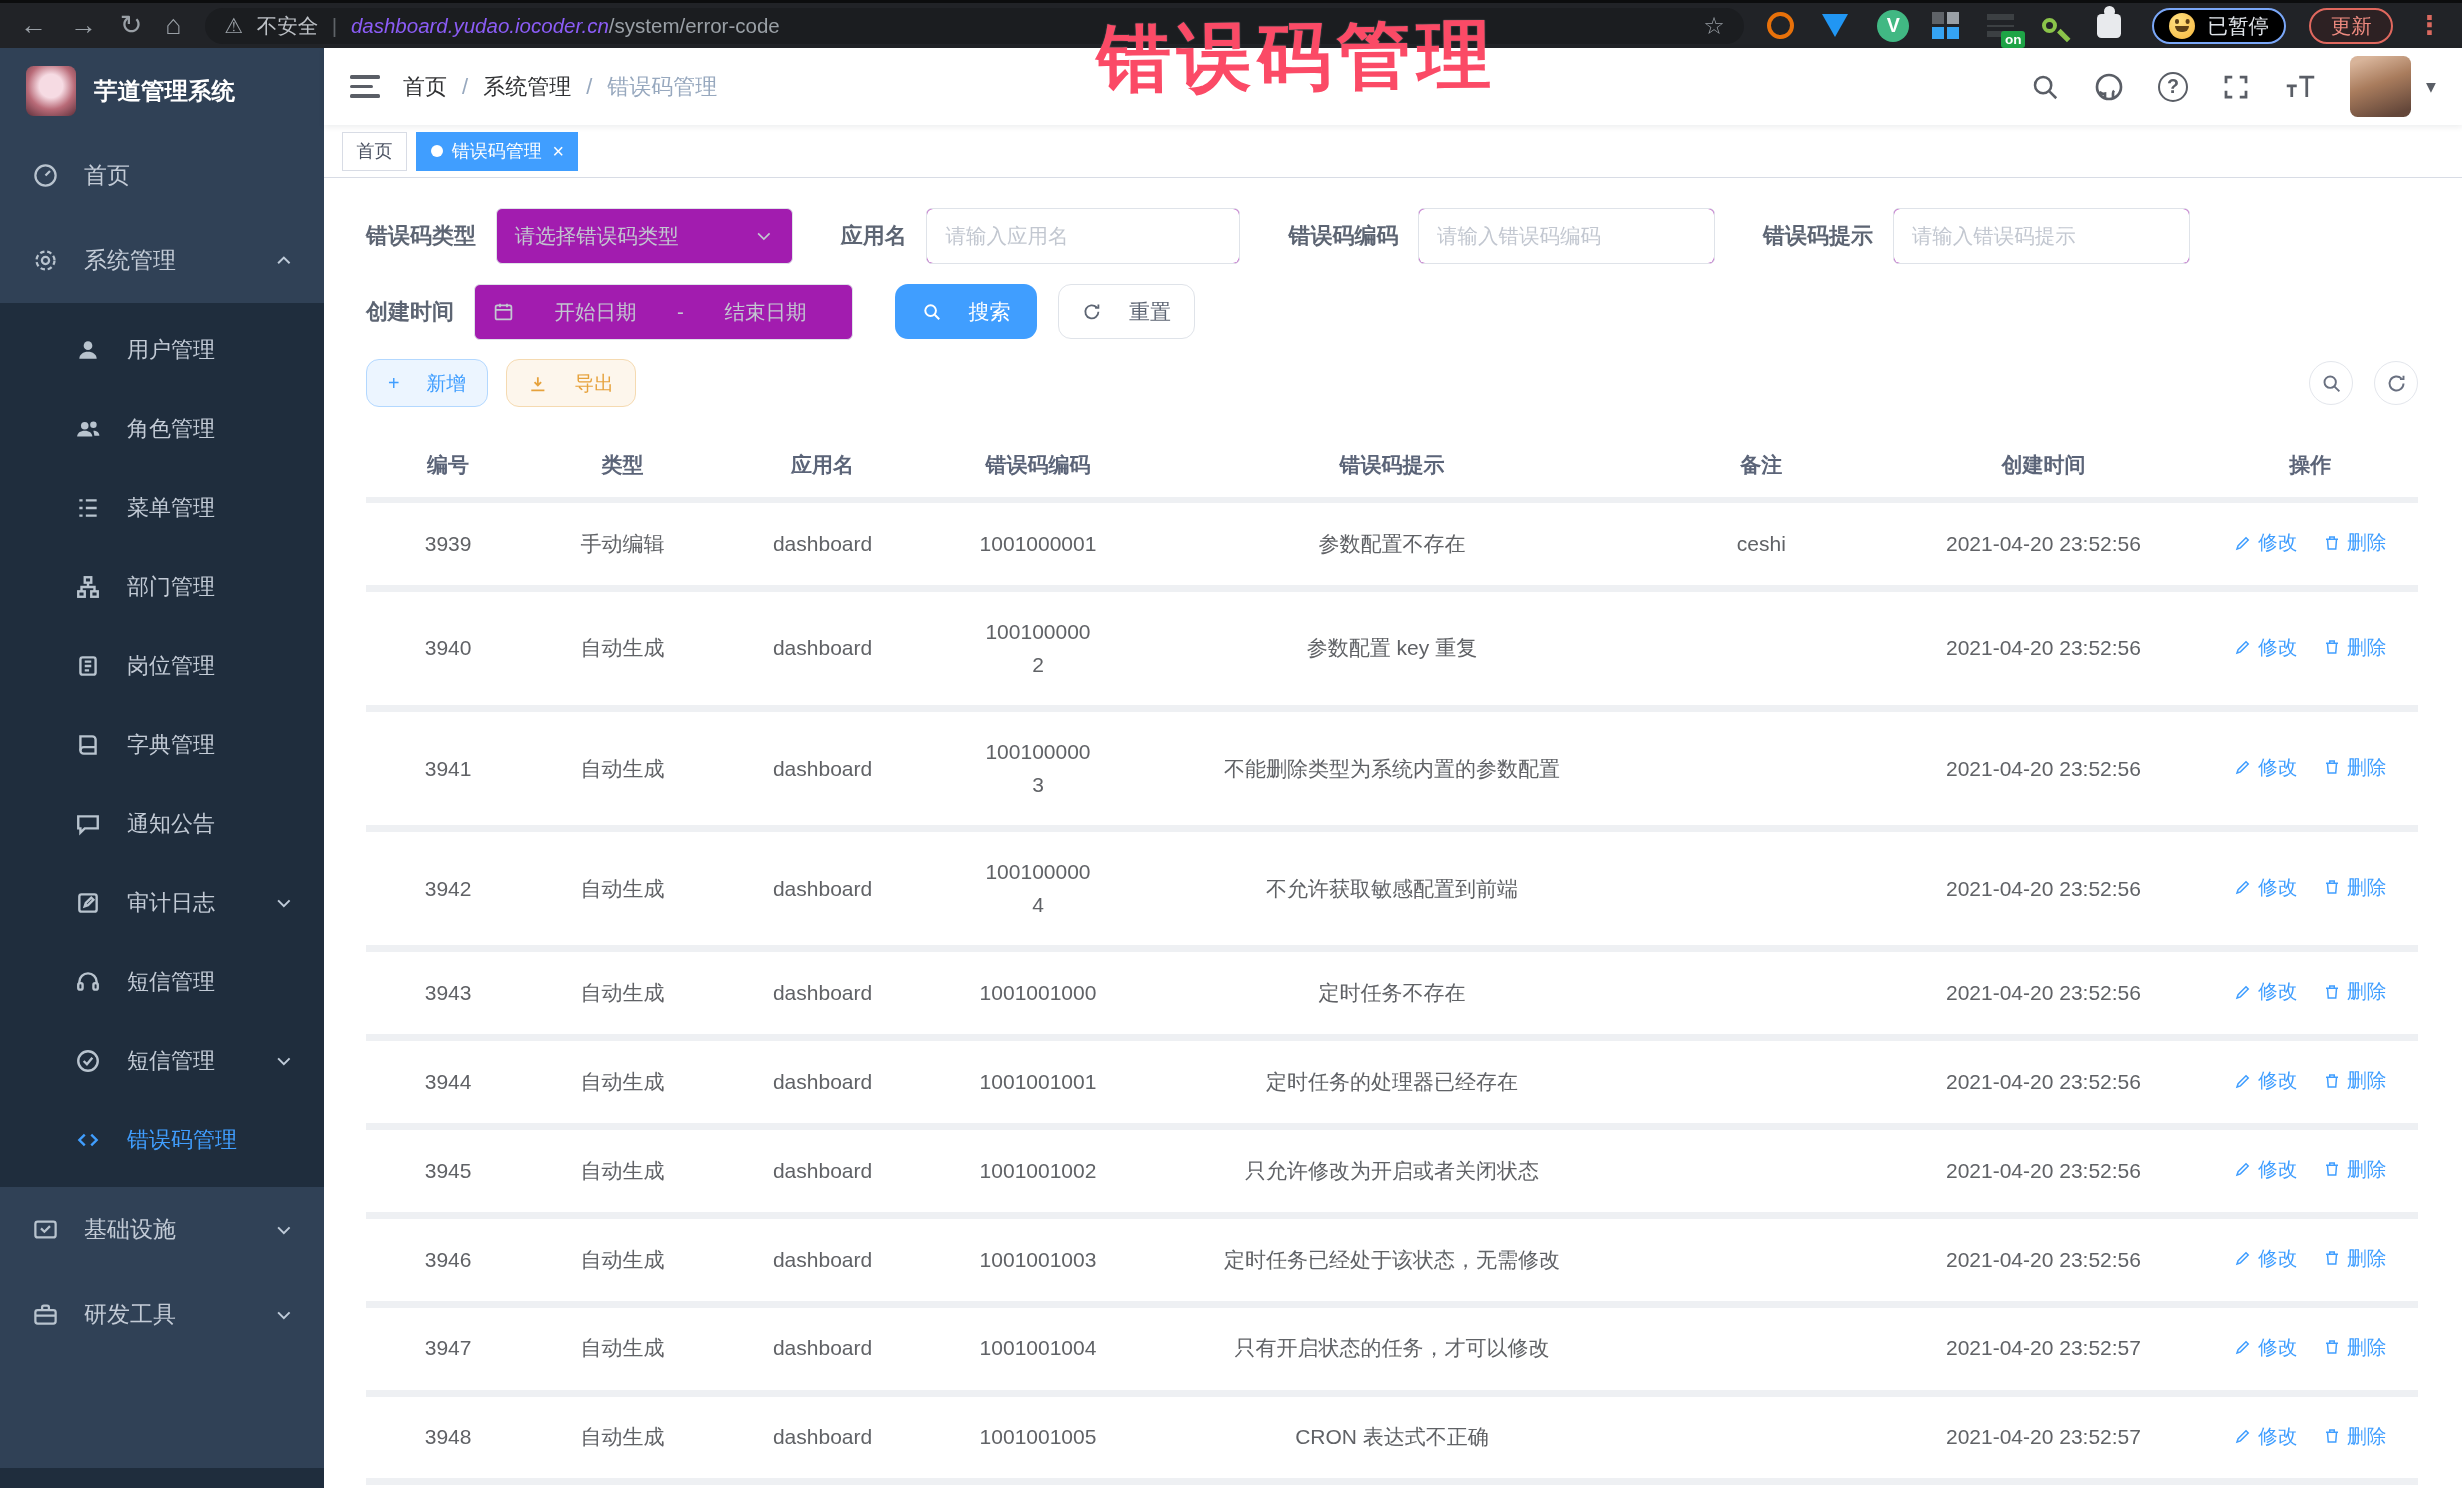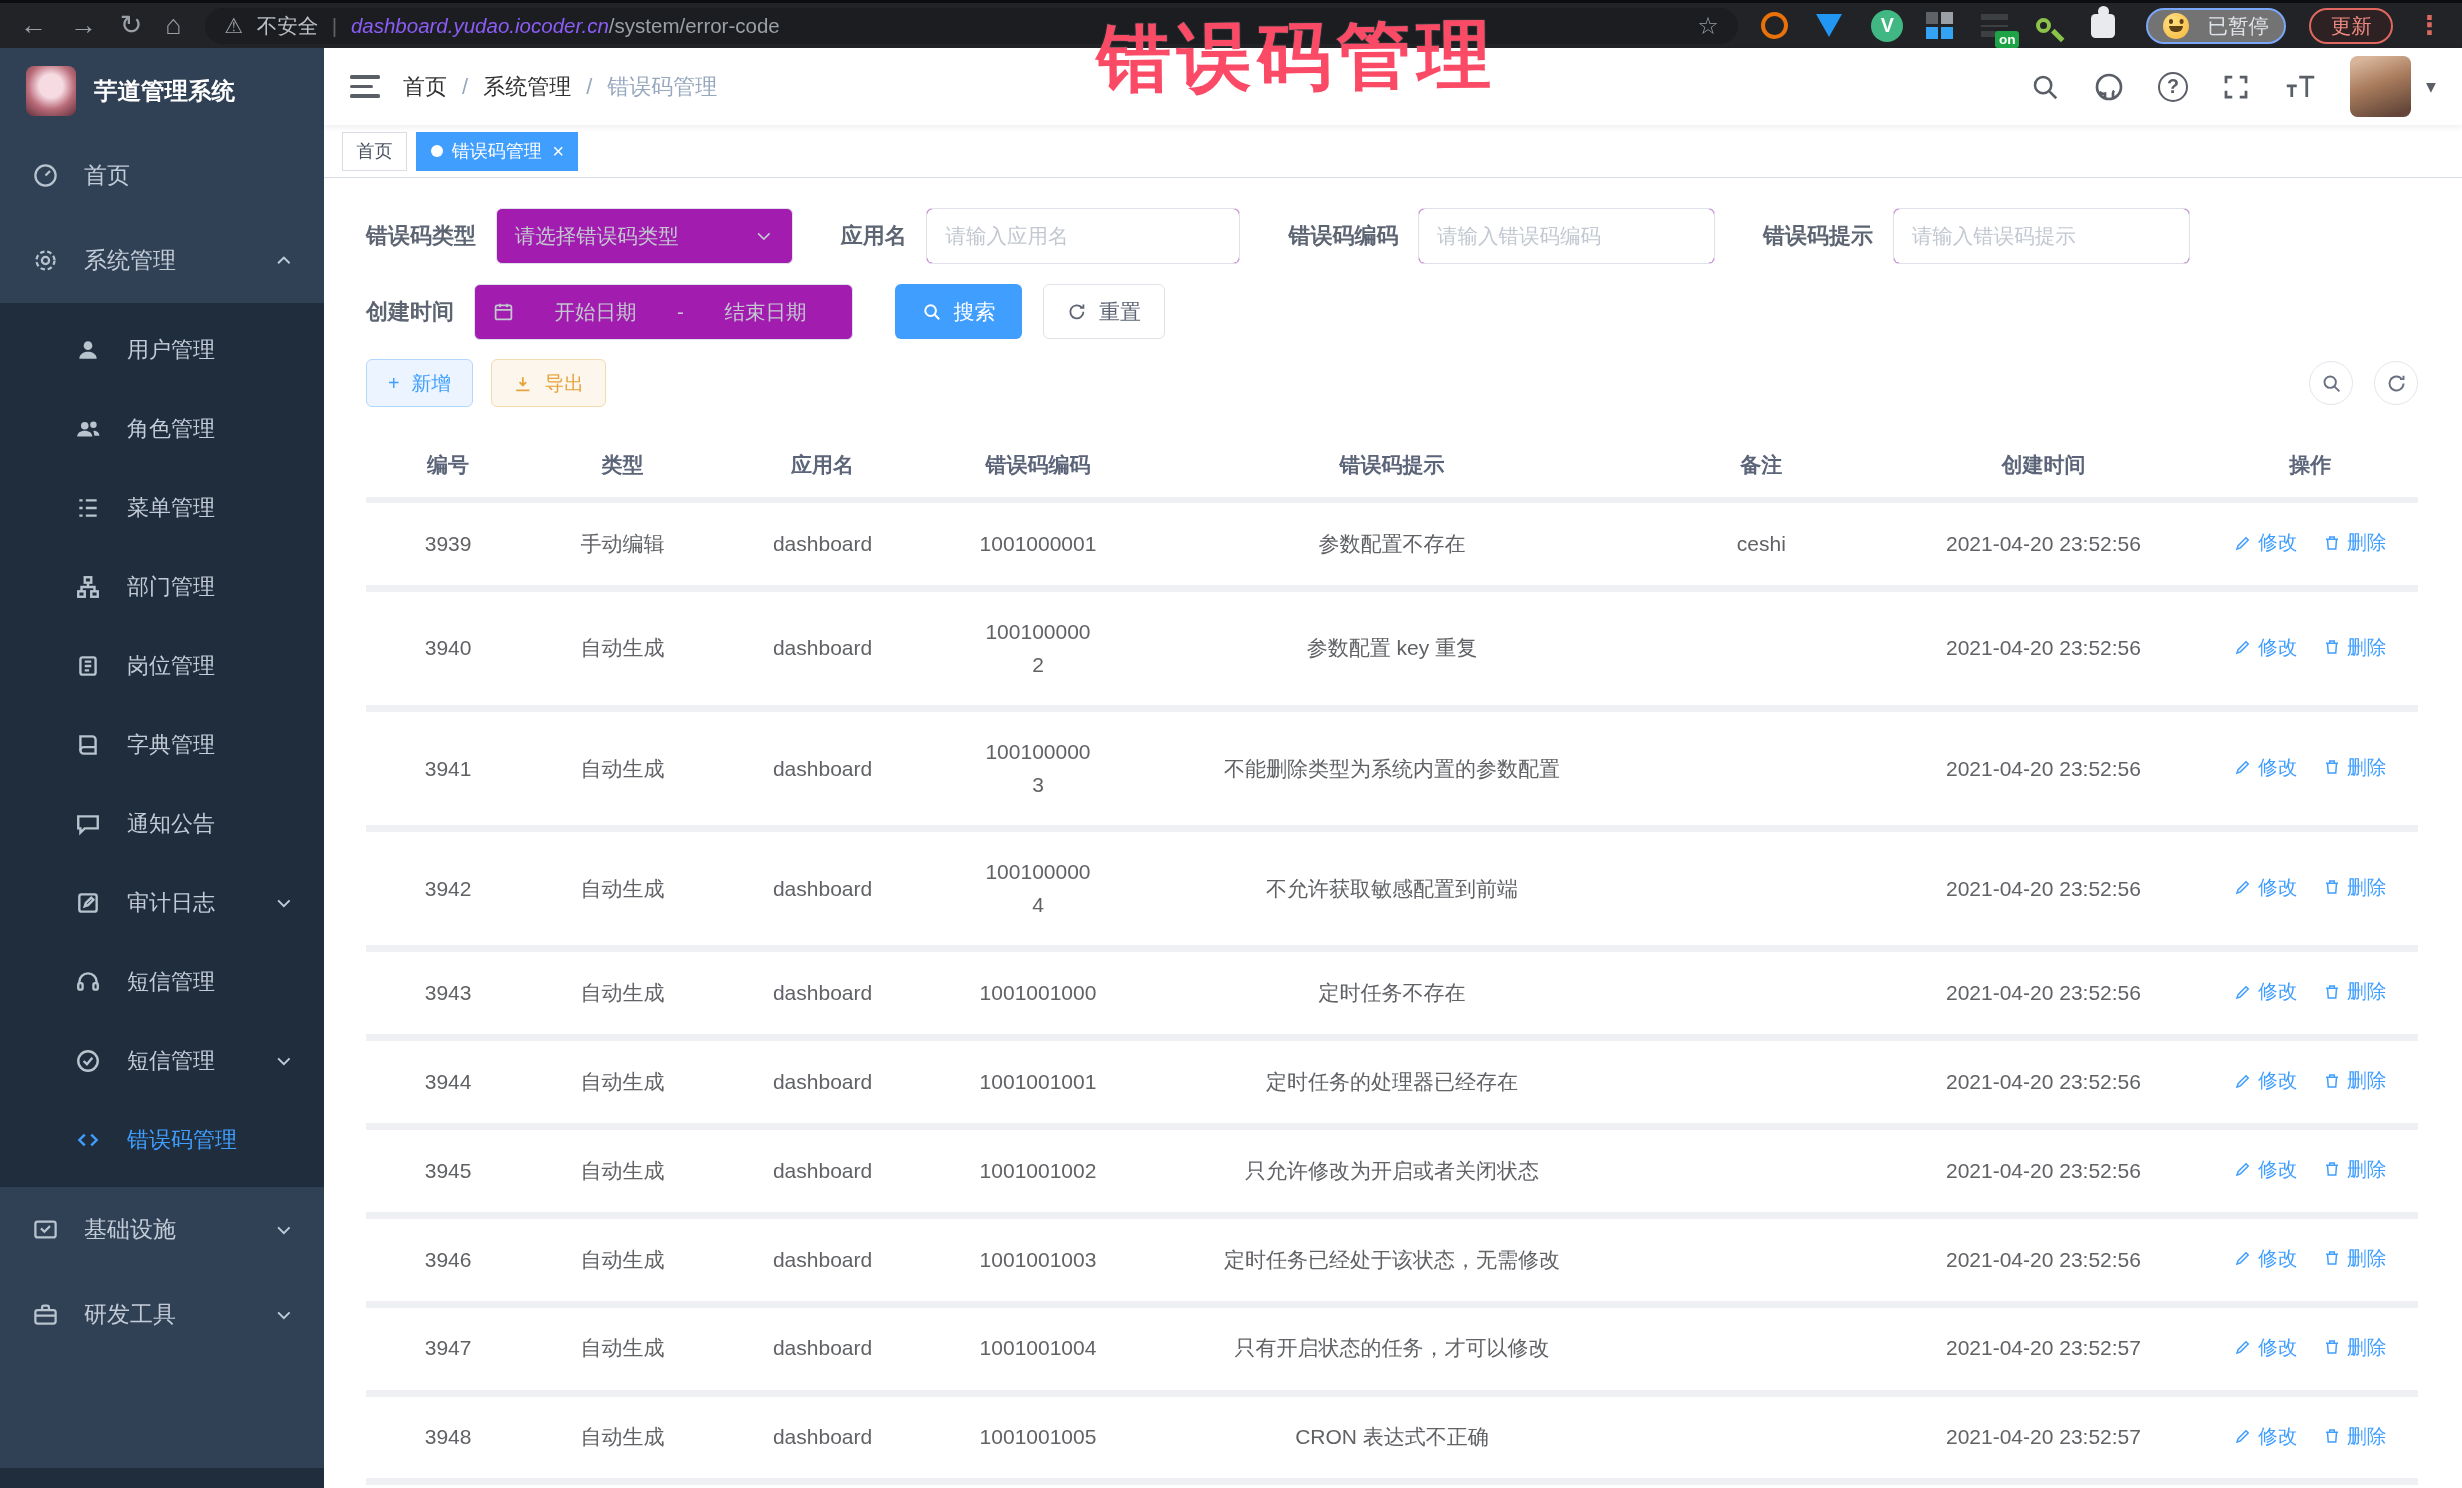--- a/index.html
+++ b/index.html
@@ -29,22 +29,22 @@
     linear-gradient(90deg,#35a3f3 12px,transparent 12px) 0 15px/27px 12px no-repeat,
     linear-gradient(90deg,transparent 15px,#9aa0a6 15px) 0 0/27px 12px no-repeat,
     linear-gradient(90deg,transparent 15px,#35a3f3 15px) 0 15px/27px 12px no-repeat; }
   .ext-list { width:27px; height:23px; border-top:6px solid #3c4043; border-bottom:6px solid #3c4043; background:#3c4043; background-clip:content-box; padding:4.5px 0; }
   .on-badge { position:absolute; right:-6px; bottom:-6px; background:#1ea446; color:#fff;
     font-size:13.6px; padding:0.8px 3.8px; border-radius:3px; font-weight:bold; }
   .ext-key { width:15px; height:15px; border:4.5px solid #8bc34a; border-radius:50%; position:relative; }
   .ext-key::after { content:""; position:absolute; left:10.6px; top:10.6px; width:13.6px; height:4.5px; background:#8bc34a; transform:rotate(45deg); }
   .ext-puzzle { width:24px; height:24px; background:#e8eaed; border-radius:4.5px; position:relative; }
   .ext-puzzle::after { content:""; position:absolute; top:-7.6px; left:6.8px; width:10.6px; height:10.6px; background:#e8eaed; border-radius:50%; }
-  .paused-pill { height:36px; border:2.3px solid #7aa7f8; border-radius:19.7px; background:#737373;
-    display:flex; align-items:center; gap:18px; padding:0 15px; }
+  .paused-pill { height:36px; border:2.3px solid #7aa7f8; border-radius:19.7px; background:#000000;
+    display:flex; align-items:center; gap:12px; padding:0 15px; }
   .emoji-face { width:26px; height:26px; border-radius:50%; background:radial-gradient(circle at 35% 30%,#ffe082,#f6b73c); position:relative; }
   .emoji-face::before { content:""; position:absolute; top:6.8px; left:5.3px; width:4.5px; height:4.5px; border-radius:50%; background:#5d4016; box-shadow:10.6px 0 0 #5d4016; }
   .emoji-face::after { content:""; position:absolute; left:6px; top:13px; width:13.6px; height:6.8px; border-radius:0 0 13.6px 13.6px; background:#5d4016; }
   .paused-text { color:#dfe3e8; font-size:20.5px; }
   .update-pill { height:36px; border:2.3px solid #e0685e; border-radius:19.7px; background:#2d2123;
     display:flex; align-items:center; padding:0 19.7px; color:#ef8b80; font-size:20.5px; }
   .kebab { color:#d9695f; font-size:26px; font-weight:bold; }
 
   
   .watermark { position:absolute; left:1097px; top:7.6px; z-index:50; color:#fb4a66;
@@ -104,22 +104,22 @@
   .f-box { height:56px; border:1.5px solid #dfe3e9; border-radius:6px; background:#a21caf;
     display:flex; align-items:center; padding:0 18px; color:#c2c7d0; font-size:20.5px; }
   .f-select { width:297px; justify-content:space-between; cursor:pointer; }
   .f-input { border:none; outline:none; width:100%; height:100%; font-size:20.5px; color:#606266; font-family:inherit; }
   .f-input::placeholder { color:#c2c7d0; }
   .f-box.inp { padding:0; }
   .f-box.inp input { padding:0 18px; border-radius:6px; }
   .w-app { width:314px; } .w-code { width:297px; } .w-hint { width:297px; }
   .date-box { width:379px; gap:13.6px; cursor:pointer; }
   .date-txt { flex:1; text-align:center; }
-  .btn { height:55px; display:inline-flex; align-items:center; justify-content:center; gap:12px;
-    border-radius:6px; font-size:21px; cursor:pointer; border:1.5px solid transparent; white-space:nowrap; }
+  .btn { height:55px; display:inline-flex; align-items:center; justify-content:center; gap:27px;
+    border-radius:13px; font-size:21px; cursor:pointer; border:1.5px solid transparent; white-space:nowrap; }
   .btn-search { background:#409eff; color:#fff; padding:0 26px; margin-left:42px; }
   .btn-reset { background:#fff; color:#5d6573; border-color:#dfe3e9; padding:0 23px; margin-left:21px; }
   .action-row { display:flex; align-items:center; margin-top:15px; }
   .btn-mini { height:48px; font-size:19.7px; padding:0 21px; }
   .btn-add { background:#ecf5ff; border-color:#b3d8ff; color:#409eff; }
   .btn-export { background:#fdf6ec; border-color:#f5dab1; color:#e6a23c; margin-left:18px; }
   .right-tools { margin-left:auto; display:flex; gap:21px; }
   .circle-btn { width:44px; height:44px; border-radius:50%; border:1.5px solid #e3e6ec; background:#fff;
     display:flex; align-items:center; justify-content:center; color:#697080; cursor:pointer; }
 

